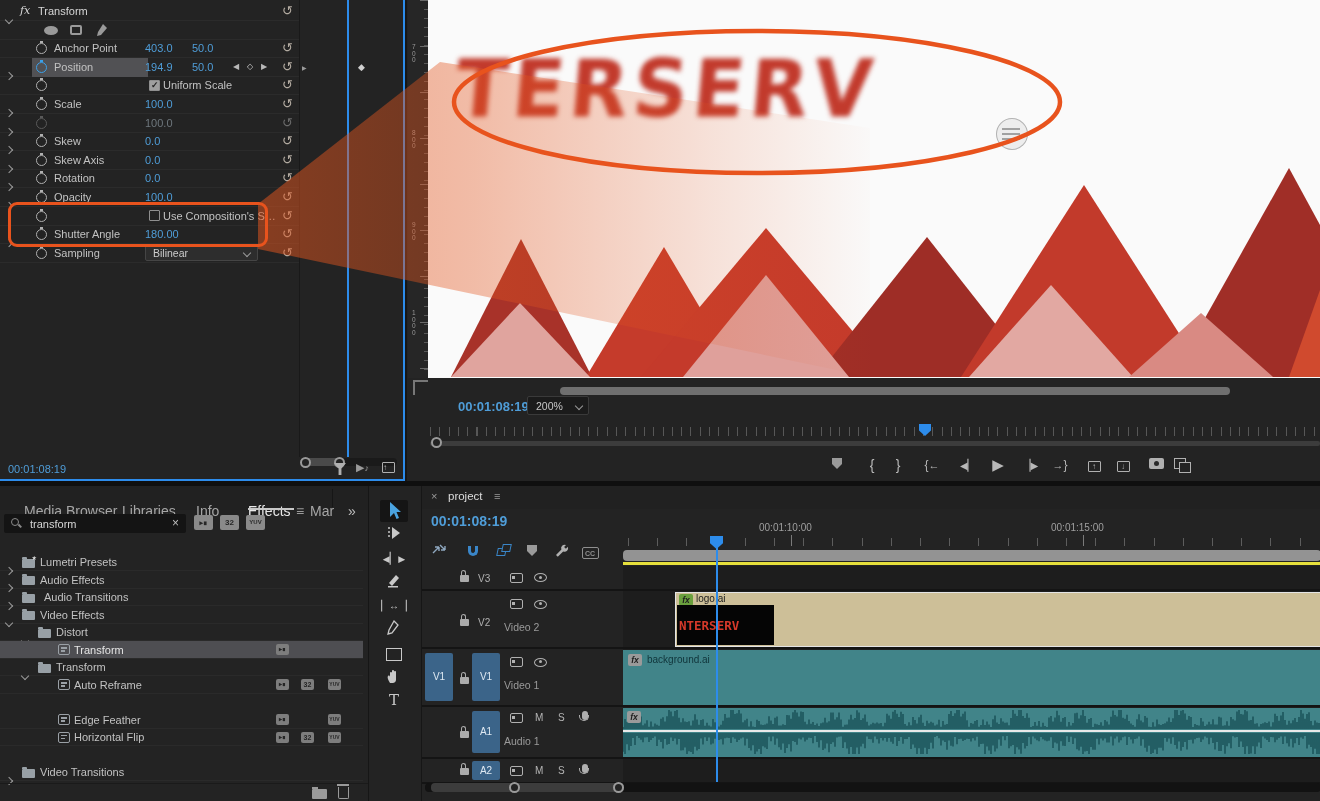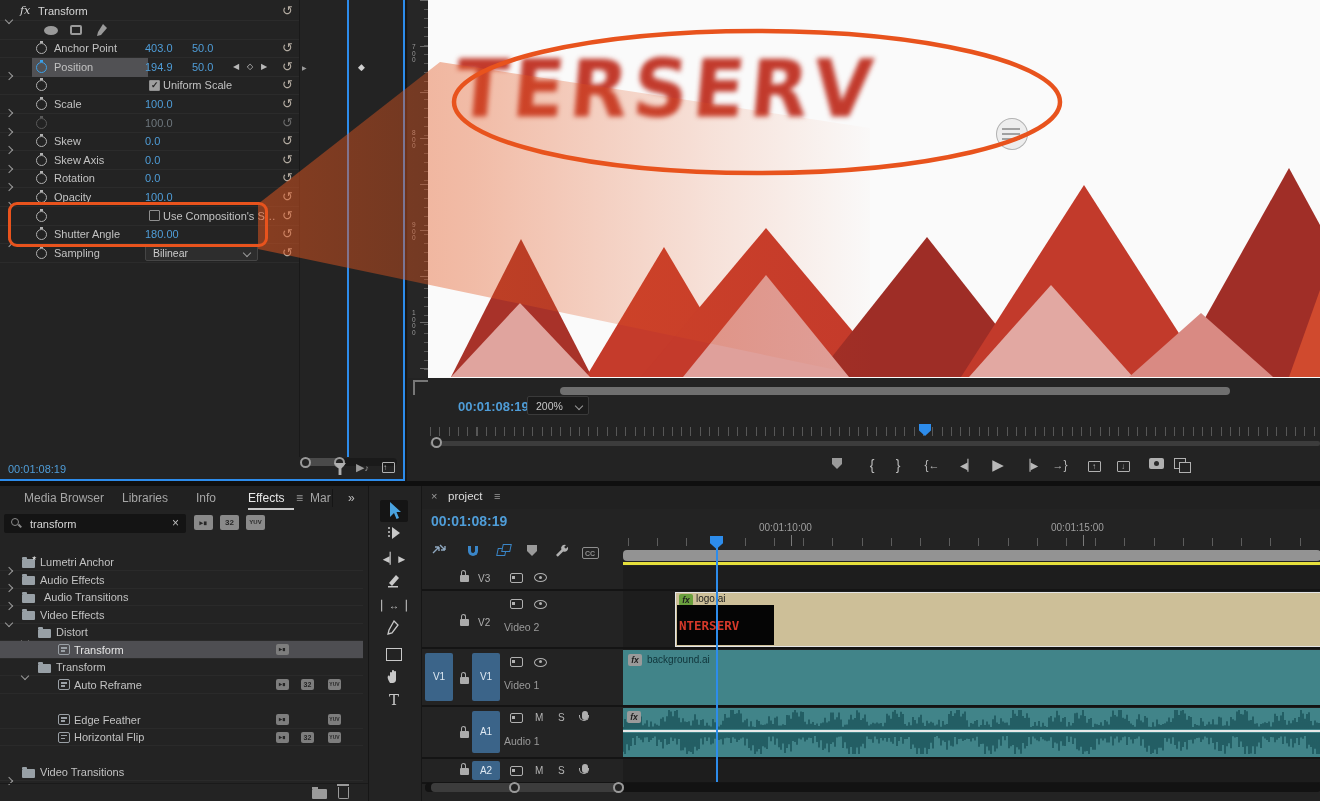--- a/index.html
+++ b/index.html
@@ -70,21 +70,21 @@
      clip-path:polygon(0 0,100% 0,100% 55%,50% 100%,0 55%);}
   .tbtn{position:absolute;top:453px;width:24px;height:24px;color:#b8b8b8;font-size:13px;text-align:center;line-height:24px;}
   .shield{display:inline-block;width:10px;height:11px;background:#9a9a9a;clip-path:polygon(0 0,100% 0,100% 55%,50% 100%,0 55%);}
   .boxarrow{display:inline-block;width:13px;height:11px;border:1.5px solid #b0b0b0;border-radius:1px;font-size:8px;line-height:10px;color:#b0b0b0;box-sizing:border-box;}
   .cam{display:inline-block;position:relative;width:15px;height:11px;background:#b0b0b0;border-radius:2px;}
   .cam::before{content:"";position:absolute;left:5px;top:3px;width:5px;height:5px;border-radius:50%;background:#2a2a2a;}
   .cmp{display:inline-block;position:relative;width:10px;height:9px;border:1.5px solid #b0b0b0;}
   .cmp::after{content:"";position:absolute;left:4px;top:3px;width:10px;height:9px;border:1.5px solid #b0b0b0;background:#232323;}
   
   .tabbar{position:absolute;left:0;top:0;width:368px;height:24px;background:#212121;}
-  .tab{position:absolute;top:5px;font-size:12px;color:#a6a6a6;}
+  .tab{position:absolute;top:17px;font-size:14px;color:#a6a6a6;}
   .tab.active{color:#e8e8e8;}
   #fx-underline{position:absolute;left:248px;top:22px;width:46px;height:2px;background:#c8c8c8;}
   #fx-search{position:absolute;left:4px;top:28px;width:182px;height:19px;background:#141414;border-radius:2px;}
   #fx-search input{position:absolute;left:24px;top:1px;width:130px;height:16px;background:transparent;border:none;color:#d6d6d6;font-size:11px;font-family:"Liberation Sans",sans-serif;outline:none;}
   .mag{position:absolute;left:7px;top:4px;width:8px;height:8px;border:1.5px solid #8a8a8a;border-radius:50%;box-sizing:border-box;}
   .mag::after{content:"";position:absolute;left:6px;top:6px;width:4px;height:1.5px;background:#8a8a8a;transform:rotate(45deg);}
   .xclear{position:absolute;right:7px;top:2px;color:#bdbdbd;font-size:12px;}
   .fbadge{position:absolute;top:29px;width:19px;height:15px;background:#8a8a8a;border-radius:2px;
      color:#262626;font-weight:bold;text-align:center;}
   .trow{position:absolute;left:0;width:363px;height:17.5px;}
@@ -379,21 +379,21 @@
       <span class="xclear">×</span>
     </div>
     <div class="fbadge" style="left:194px;font-size:7px;line-height:15px;">▸∎</div>
     <div class="fbadge" style="left:220px;font-size:8px;line-height:15px;">32</div>
     <div class="fbadge" style="left:246px;font-size:6px;line-height:15px;">YUV</div>
     <div id="fx-tree" style="position: absolute; left: 0px; top: 50px; width: 368px; height: 246px;">
         <div class="trow" style="top: 17.5px;">
           <div style="position: absolute; left: 0px; bottom: 0px; width: 363px; border-bottom: 1px solid rgb(42, 42, 42);"></div>
           <div class="abs" style="left: 6px; top: 6px;"><i class="chev r"></i></div>
           <div class="folder star" style="left: 22px; top: 5px;"></div>
-          <div class="tlabel" style="left: 40px;">Lumetri Anchor</div>
+          <div class="tlabel" style="left: 40px;">Lumetri Presets</div>
         </div>
         <div class="trow" style="top: 35px;">
           <div style="position: absolute; left: 0px; bottom: 0px; width: 363px; border-bottom: 1px solid rgb(42, 42, 42);"></div>
           <div class="abs" style="left: 6px; top: 6px;"><i class="chev r"></i></div>
           <div class="folder" style="left: 22px; top: 5px;"></div>
           <div class="tlabel" style="left: 40px;">Audio Effects</div>
         </div>
         <div class="trow" style="top: 52.5px;">
           <div style="position: absolute; left: 0px; bottom: 0px; width: 363px; border-bottom: 1px solid rgb(42, 42, 42);"></div>
           <div class="abs" style="left: 6px; top: 6px;"><i class="chev r"></i></div>

